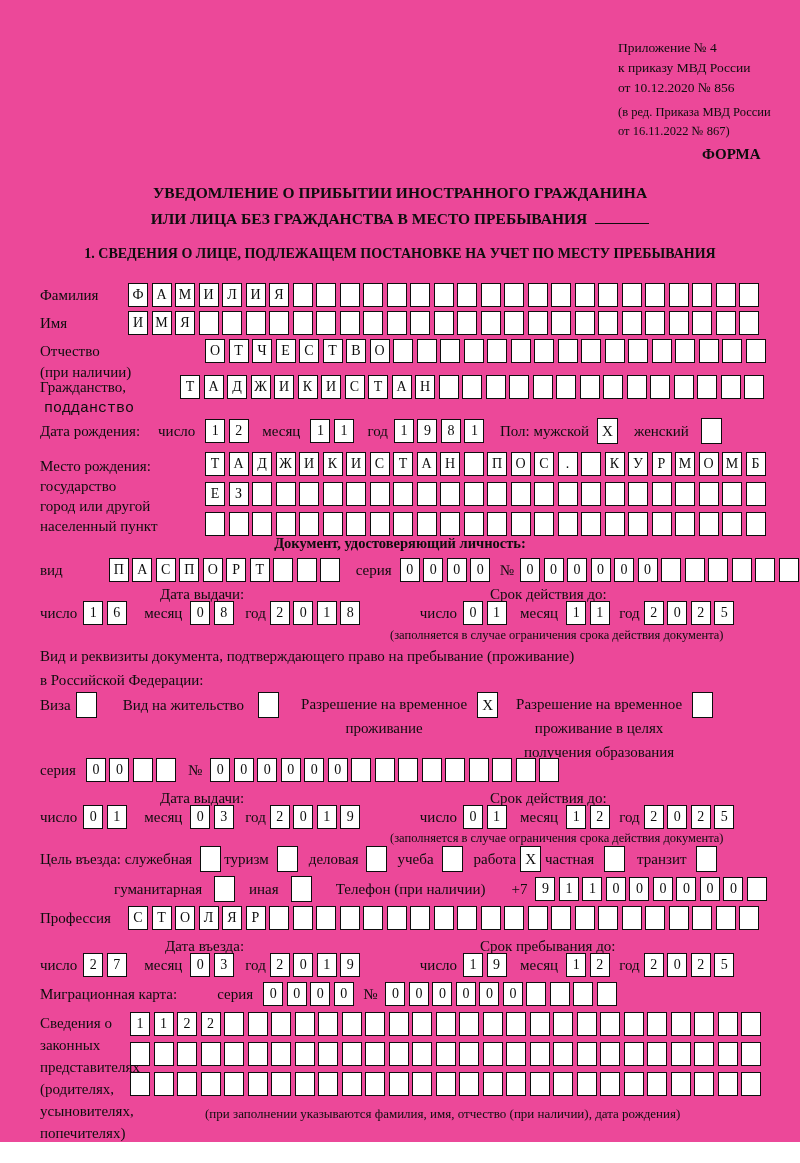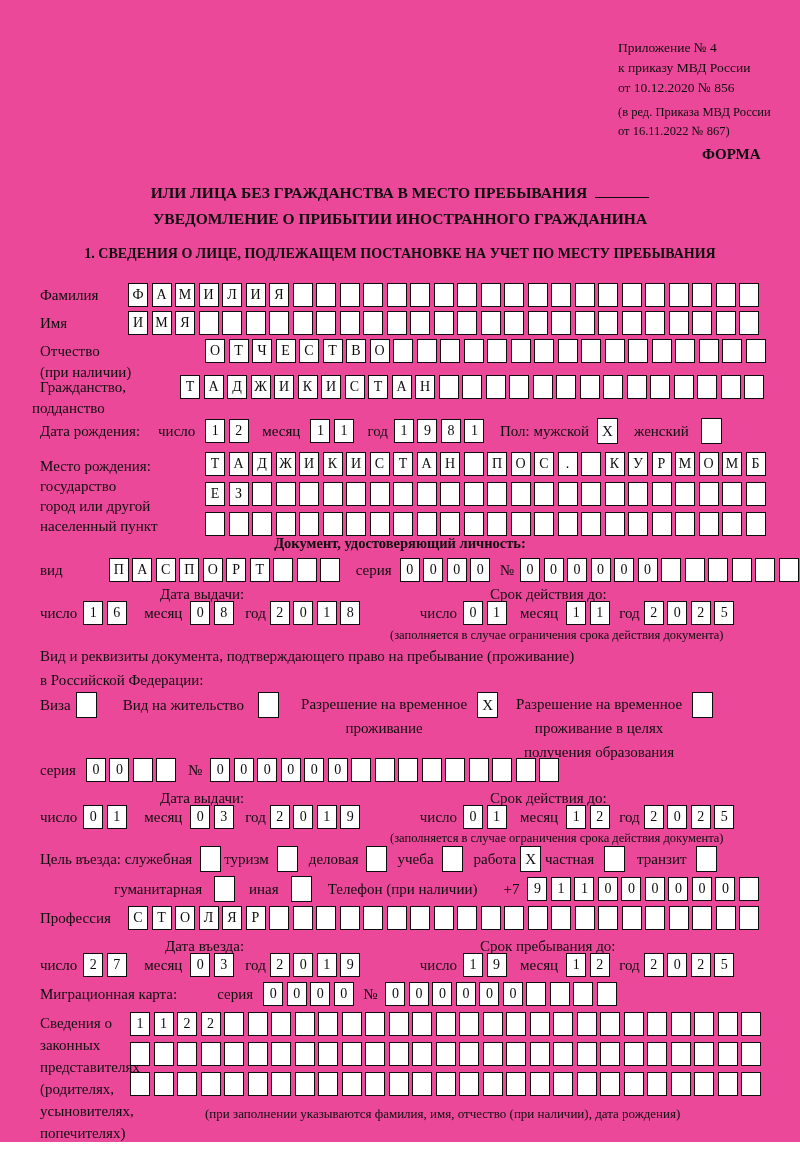--- a/index.html
+++ b/index.html
@@ -39,22 +39,22 @@
     <div class="lbl" style="font-size:13.5px;line-height:20px;">Приложение № 4</div>
     <div class="lbl" style="font-size:13.5px;line-height:20px;">к приказу МВД России</div>
     <div class="lbl" style="font-size:13.5px;line-height:20px;">от 10.12.2020 № 856</div>
     <div class="sm" style="line-height:19px;margin-top:5px;">(в ред. Приказа МВД России</div>
     <div class="sm" style="line-height:19px;">от 16.11.2022 № 867)</div>
   </div>
 
   <div class="abs lbl b" style="left:702px;top:146px;font-size:15px;">ФОРМА</div>
 
   <div class="abs ctr b" style="left:60px;top:180px;width:680px;font-size:15.5px;line-height:26px;">
+    <div>УВЕДОМЛЕНИЕ О ПРИБЫТИИ ИНОСТРАННОГО ГРАЖДАНИНА</div>
     <div><span>ИЛИ ЛИЦА БЕЗ ГРАЖДАНСТВА В МЕСТО ПРЕБЫВАНИЯ</span><span class="uline"></span></div>
-    <div>УВЕДОМЛЕНИЕ О ПРИБЫТИИ ИНОСТРАННОГО ГРАЖДАНИНА</div>
   </div>
 
   <div class="abs ctr b" style="left:20px;top:246px;width:760px;font-size:14px;">1. СВЕДЕНИЯ О ЛИЦЕ, ПОДЛЕЖАЩЕМ ПОСТАНОВКЕ НА УЧЕТ ПО МЕСТУ ПРЕБЫВАНИЯ</div>
 
   <div class="abs lbl" style="left:40px;top:287px;">Фамилия</div>
   <div class="abs cells" style="left:128px;top:283px;">
       <span class="cell">Ф</span>
       <span class="cell">А</span>
       <span class="cell">М</span>
       <span class="cell">И</span>
@@ -137,21 +137,21 @@
       <span class="cell"></span>
       <span class="cell"></span>
       <span class="cell"></span>
       <span class="cell"></span>
       <span class="cell"></span>
       <span class="cell"></span>
       <span class="cell"></span>
     </div>
 
   <div class="abs lbl" style="left:40px;top:379px;">Гражданство,</div>
-  <div class="abs lbl" style="left:32px;top:400px;">подданство</div>
+  <div class="abs lbl" style="left:44px;top:400px;font-family:Liberation Mono, monospace;">подданство</div>
   <div class="abs cells" style="left:180px;top:375px;">
       <span class="cell">Т</span>
       <span class="cell">А</span>
       <span class="cell">Д</span>
       <span class="cell">Ж</span>
       <span class="cell">И</span>
       <span class="cell">К</span>
       <span class="cell">И</span>
       <span class="cell">С</span>
       <span class="cell">Т</span>
@@ -475,21 +475,21 @@
     <span class="cb" style="margin-left:10px;"></span>
     <span class="lbl" style="margin-left:12px;text-align:center;">транзит</span>
     <span class="cb" style="margin-left:10px;"></span>
   </div>
 
   <div class="abs row" style="left:114px;top:876px;">
     <span class="lbl">гуманитарная</span>
     <span class="cb" style="margin-left:12px;"></span>
     <span class="lbl" style="margin-left:14px;">иная</span>
     <span class="cb" style="margin-left:12px;"></span>
-    <span class="lbl" style="margin-left:16px;text-align:center;">Телефон (при наличии)</span>
+    <span class="lbl" style="margin-left:24px;text-align:center;">Телефон (при наличии)</span>
     <span class="lbl" style="margin-left:26px;">+7</span>
     <span class="cells" style="margin-left:8px;">
         <span class="cell">9</span>
         <span class="cell">1</span>
         <span class="cell">1</span>
         <span class="cell">0</span>
         <span class="cell">0</span>
         <span class="cell">0</span>
         <span class="cell">0</span>
         <span class="cell">0</span>

